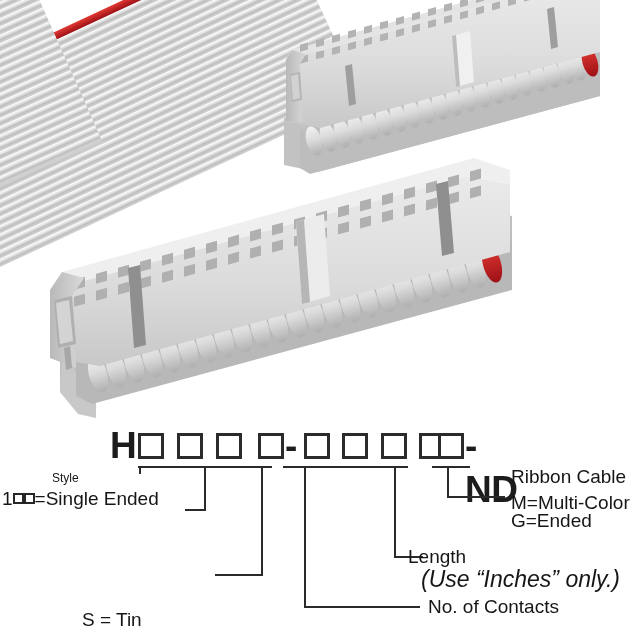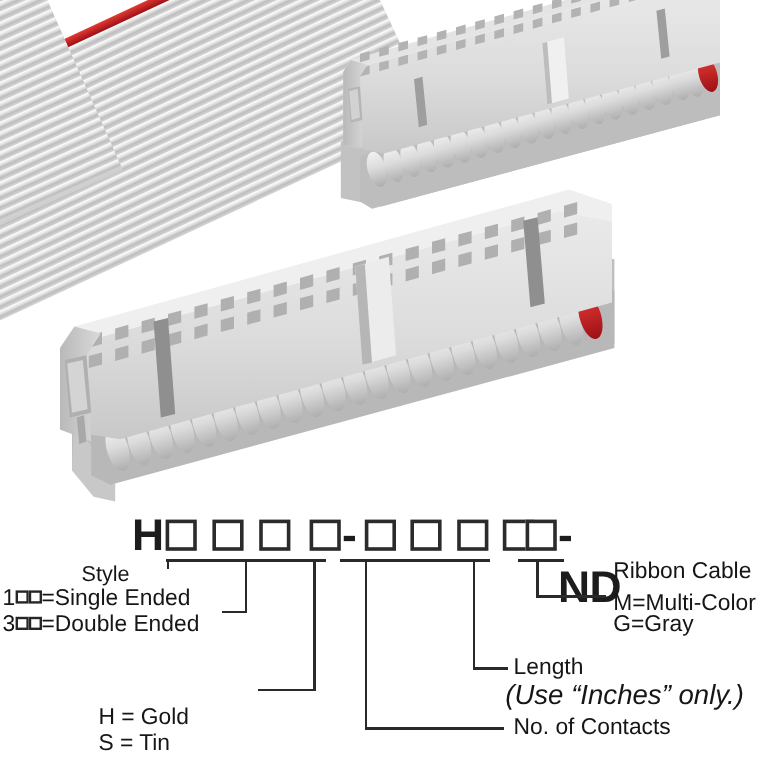--- a/index.html
+++ b/index.html
@@ -379,33 +379,29 @@
       <path d="M262,467 L262,575 L215,575"></path>
 
       <path d="M305,467 L305,607 L420,607"></path>
 
       <path d="M395,467 L395,557 L423,557"></path>
 
       <path d="M448,467 L448,497 L505,497"></path>
     </g>
   </svg>
 
-  <div class="lbl" style="left:68px;top:467px;font-size:18px;">Style</div>
+  <div class="lbl" style="left:52px;top:467px;font-size:12px;">Style</div>
   <div class="lbl small-sq-line" style="left:2px;top:488px;">
     <span>1</span><span class="minisq"></span><span class="minisq"></span><span>=Single Ended</span>
   </div>
-  <div class="lbl small-sq-line" style="left:2px;top:510px;">
-    <span>3</span><span class="minisq"></span><span class="minisq"></span><span>=Double Ended</span>
-  </div>
-
-  <div class="lbl" style="left:82px;top:587px;">H = Gold</div>
+
   <div class="lbl" style="left:82px;top:609px;">S = Tin</div>
 
   <div class="lbl" style="left:511px;top:466px;">Ribbon Cable</div>
   <div class="lbl" style="left:511px;top:492px;">M=Multi-Color</div>
-  <div class="lbl" style="left:511px;top:510px;">G=Gray</div>
-
-  <div class="lbl" style="left:428px;top:546px;">Length</div>
+  <div class="lbl" style="left:511px;top:510px;">G=Ended</div>
+
+  <div class="lbl" style="left:408px;top:546px;">Length</div>
   <div class="lbl italic-bold" style="left:421px;top:568px;">(Use “Inches” only.)</div>
 
   <div class="lbl" style="left:428px;top:596px;text-align:center;">No. of Contacts</div>
 
 </div>
 
 </body></html>

